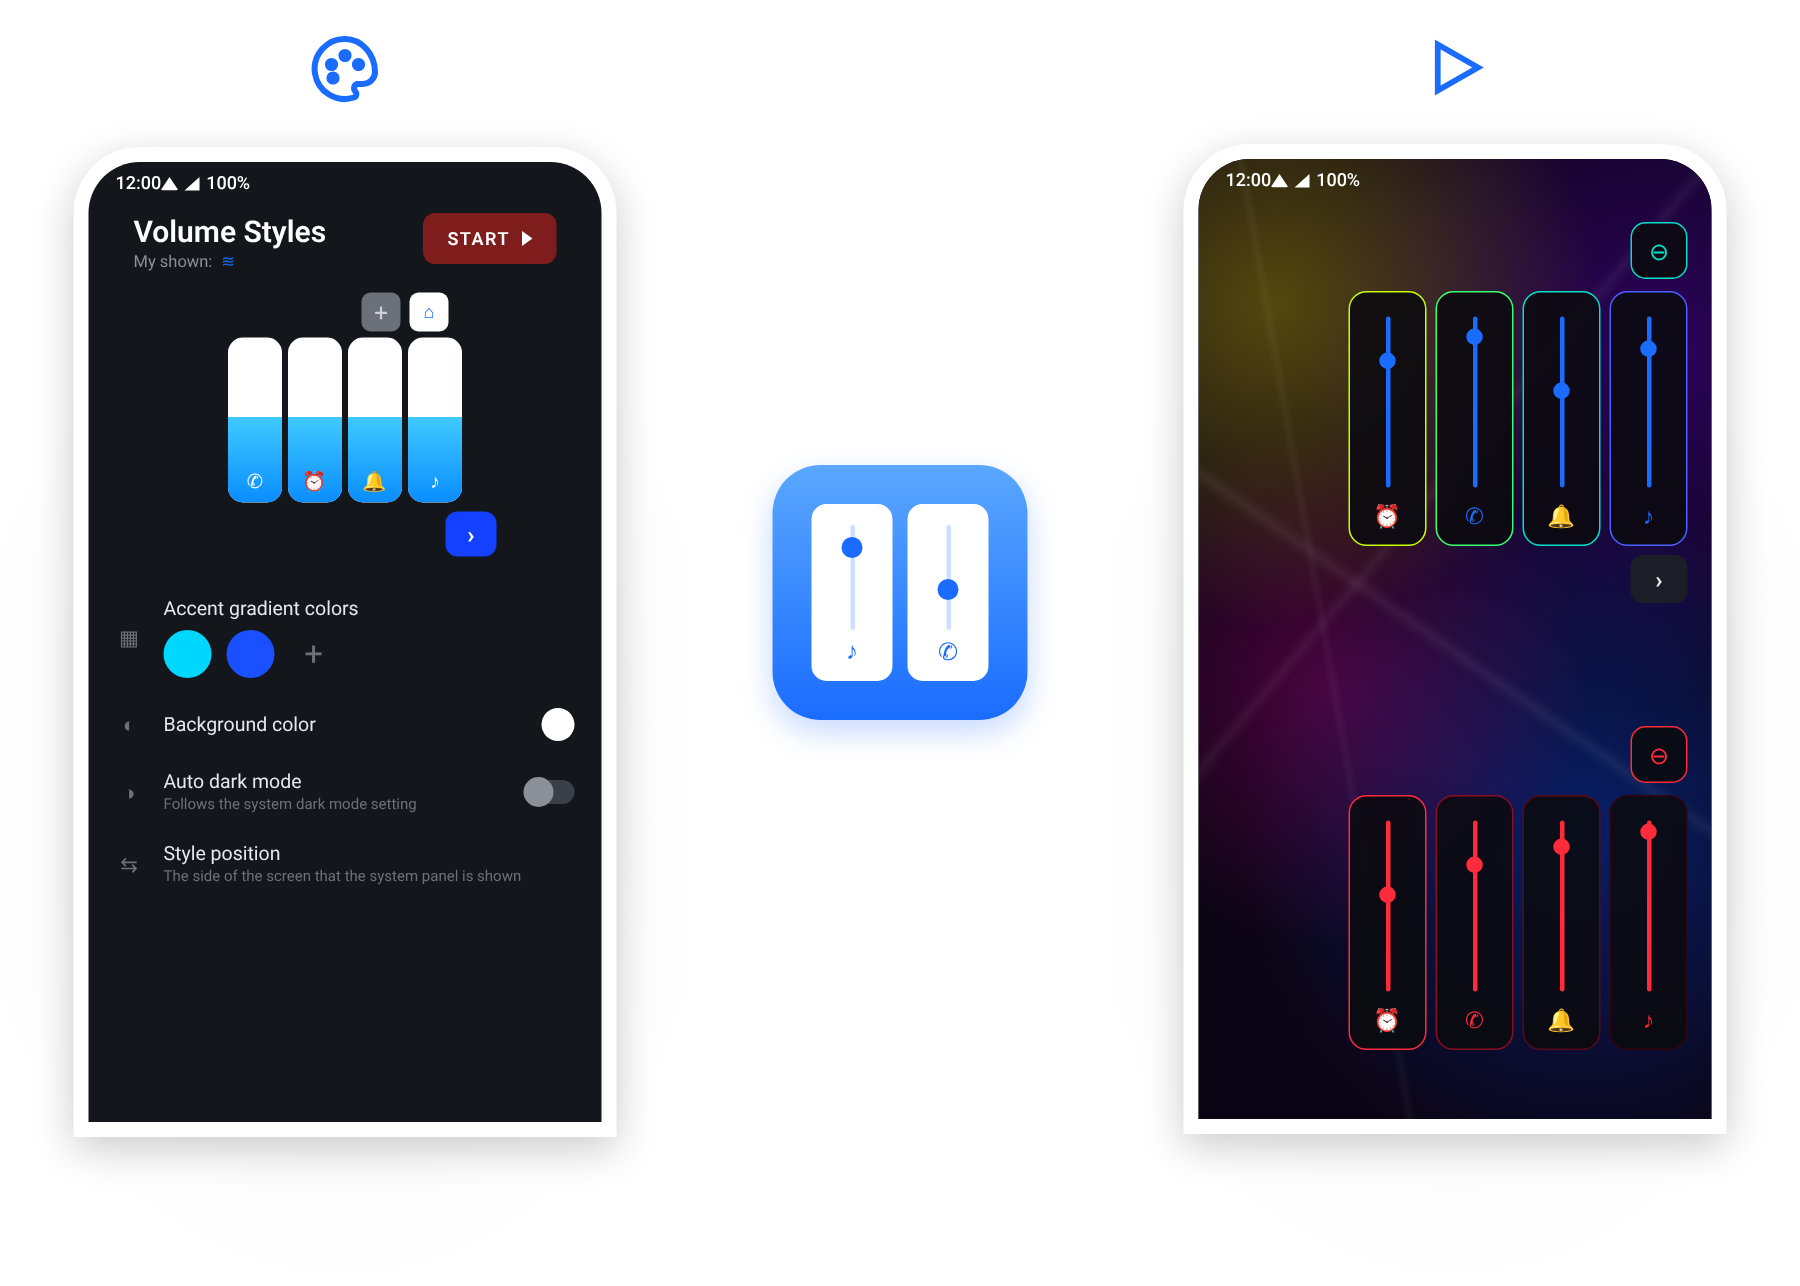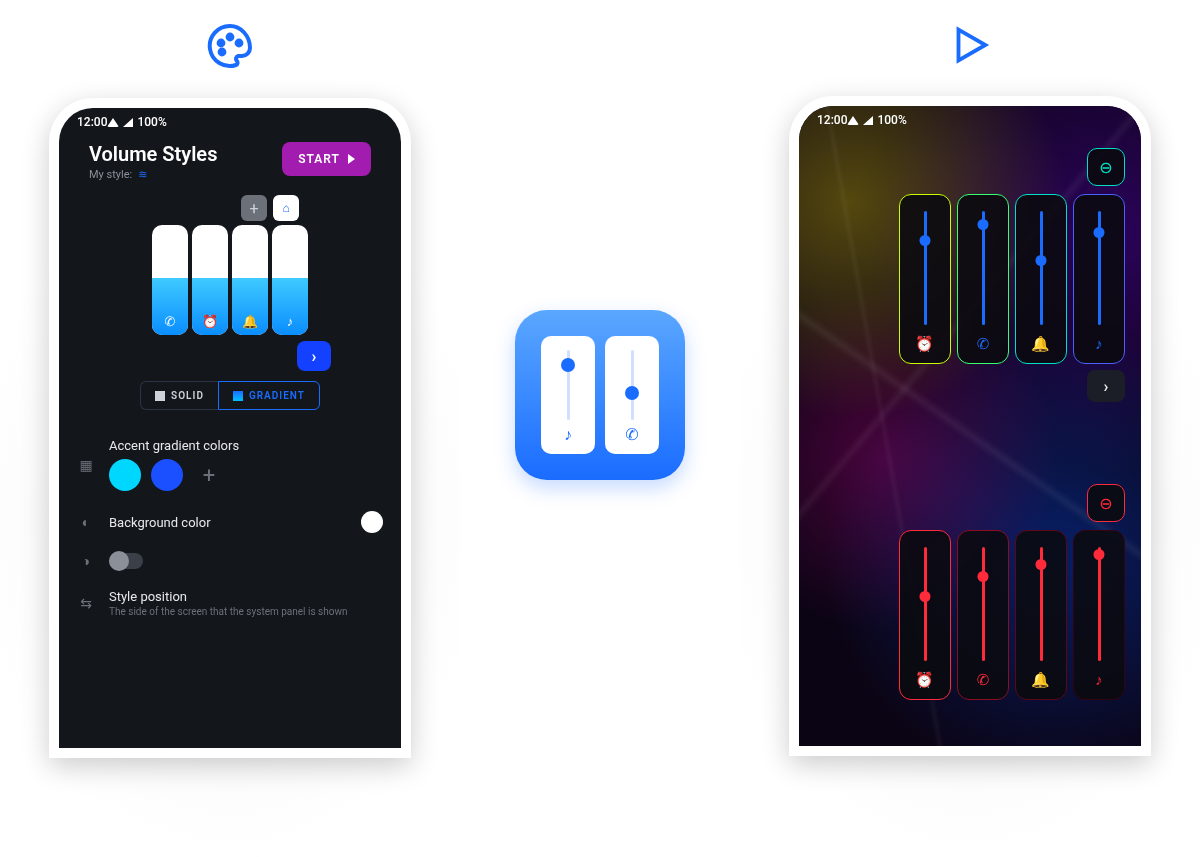--- a/index.html
+++ b/index.html
@@ -93,21 +93,21 @@
   
   .app-header {
     padding: 6px 30px;
     display: flex;
     justify-content: space-between;
     align-items: flex-start;
   }
   .app-title { font-size: 20px; font-weight: 600; }
   .app-sub { font-size: 11px; color: #8a8f98; margin-top: 2px; display:flex; align-items:center; gap:6px;}
   .start-btn {
-    background: #a21caf;
+    background: #7f1d1d;
     color: #fff;
     font-size: 12px;
     font-weight: 600;
     letter-spacing: 1px;
     padding: 10px 16px;
     border-radius: 8px;
     display: flex;
     align-items: center;
     gap: 8px;
   }
@@ -244,21 +244,21 @@
             <span class="wifi-ic"></span>
             <span class="sig"></span>
             <span>100%</span>
           </div>
         </div>
 
         <div class="app-header">
           <div>
             <div class="app-title">Volume Styles</div>
             <div class="app-sub">
-              <span>My style:</span>
+              <span>My shown:</span>
               <span style="color:#1a6cff;">≋</span>
             </div>
           </div>
           <div class="start-btn">
             <span>START</span>
             <span class="tri"></span>
           </div>
         </div>
 
         <div class="preview-zone">
@@ -284,30 +284,20 @@
             <div class="vslider v4">
                 <div class="fill"></div>
                 <span class="ic">♪</span>
               </div>
           </div>
           <div class="expand-chip">
             <span>›</span>
           </div>
         </div>
 
-        <div class="seg">
-          <div class="solid">
-              <span class="sq"></span>
-              <span>SOLID</span>
-            </div>
-          <div class="grad">
-              <span class="sq"></span>
-              <span>GRADIENT</span>
-            </div>
-        </div>
 
         <div class="settings-list">
           <div class="setting-row">
             <div class="setting-ic">▦</div>
             <div class="setting-body">
               <div class="setting-label">Accent gradient colors</div>
               <div class="swatches">
                 <div class="sw cyan"></div>
                 <div class="sw blue"></div>
                 <div class="sw plus">+</div>
@@ -316,20 +306,24 @@
           </div>
           <div class="setting-row">
             <div class="setting-ic">◐</div>
             <div class="setting-body">
               <div class="setting-label">Background color</div>
             </div>
             <div class="bg-dot"></div>
           </div>
           <div class="setting-row">
             <div class="setting-ic">◑</div>
+            <div class="setting-body">
+              <div class="setting-label">Auto dark mode</div>
+              <div class="setting-sub">Follows the system dark mode setting</div>
+            </div>
             <div class="toggle"></div>
           </div>
           <div class="setting-row">
             <div class="setting-ic">⇆</div>
             <div class="setting-body">
               <div class="setting-label">Style position</div>
               <div class="setting-sub">The side of the screen that the system panel is shown</div>
             </div>
           </div>
         </div>

